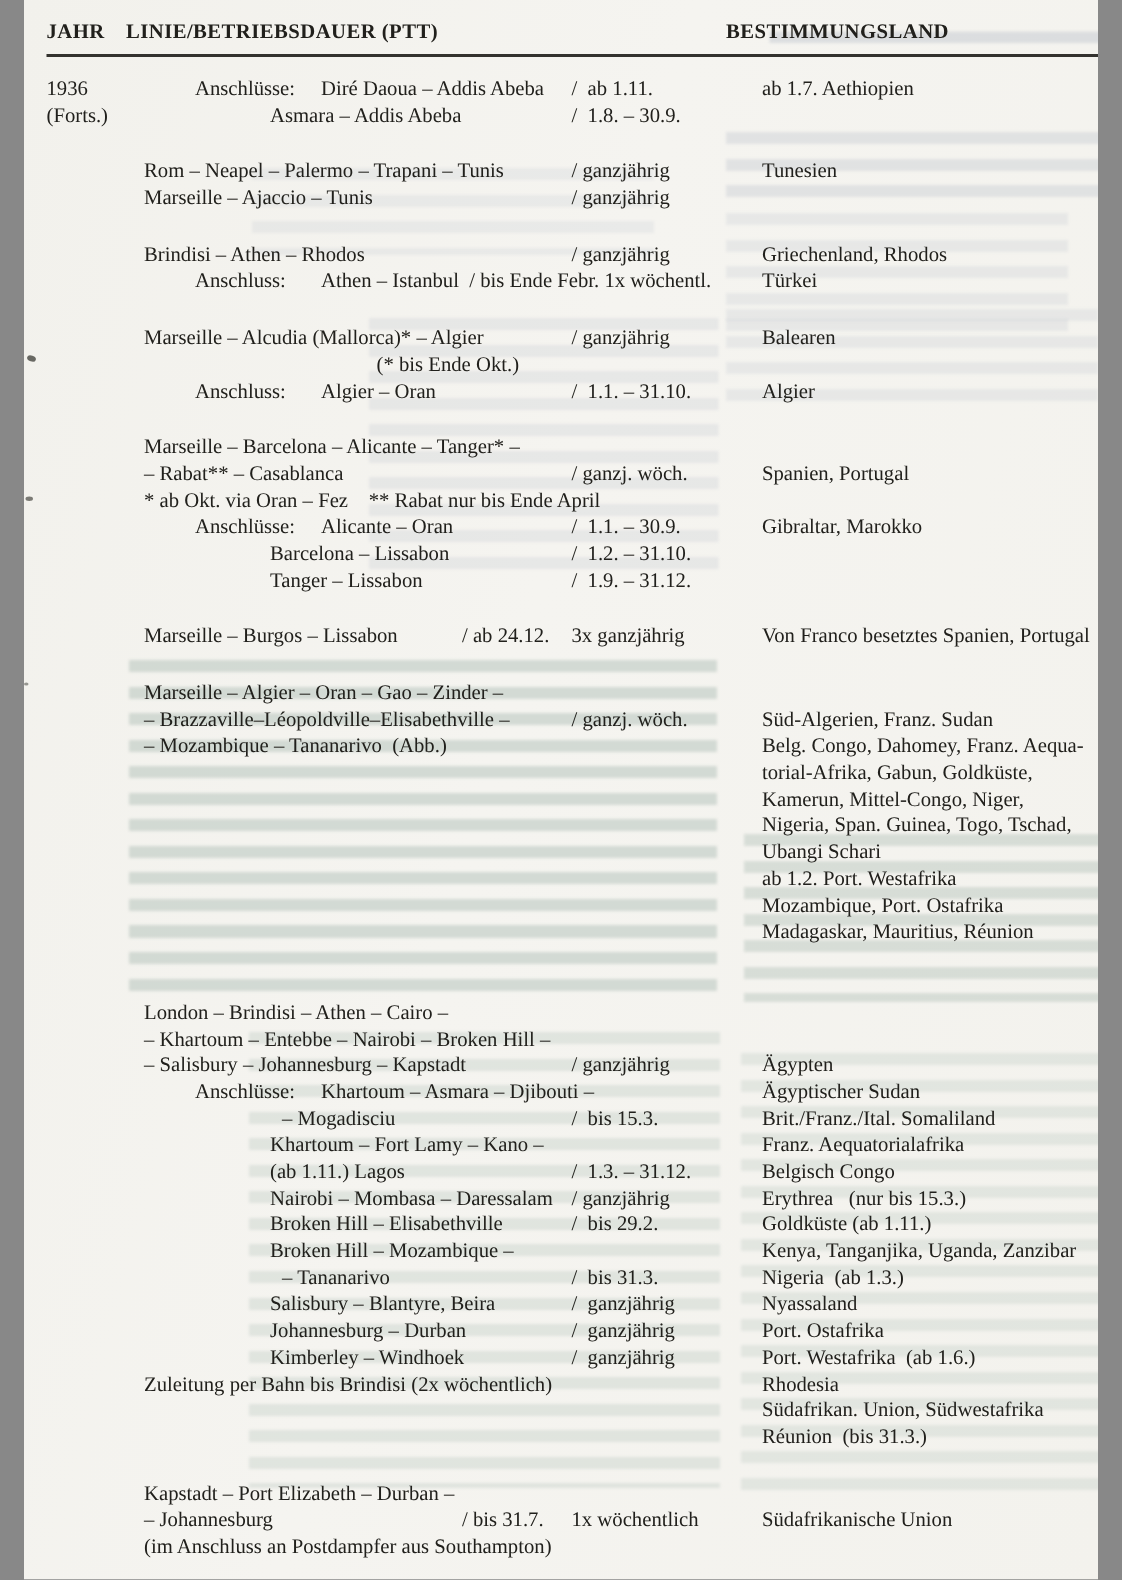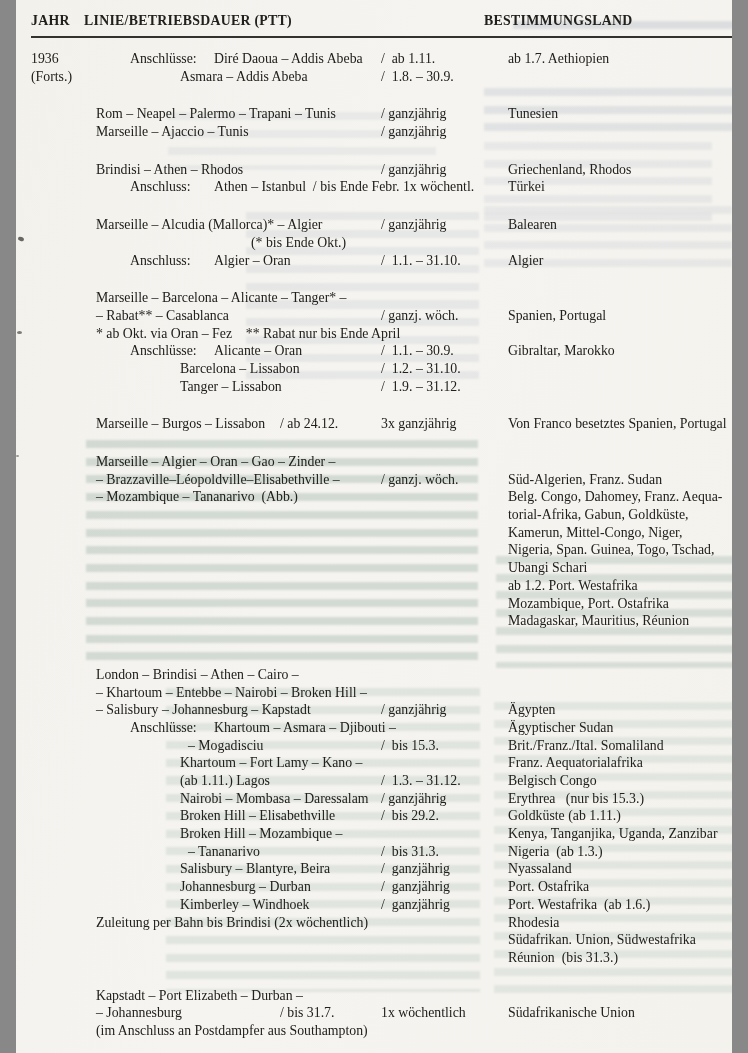--- a/index.html
+++ b/index.html
@@ -23,21 +23,21 @@
   .blocks > .block:nth-child(8) { margin-top:16px; }
 
   .block { display:grid; grid-template-columns:53px 400px 1fr; align-items:start;gap:12px; }
   .col { min-width:0; }
   .line { height:17.7px; line-height:17.7px; white-space:pre; position:relative; }
   .jahr .line { white-space:pre; }
   .linie .line .label { display:inline-block; width:84px;margin-left:34px; }
   .line.sub  { padding-left:84px; }
   .line.sub2 { padding-left:92px; }
   .line.note { padding-left:155px; }
-  .linie .line .mid { position:absolute; left:184px; top:0; }
+  .linie .line .mid { position:absolute; left:212px; top:0; }
   .linie .line .dur { position:absolute; left:285px; top:0;text-align:center; }
   .dest .line { overflow:visible; }
 
   
   .st { position:absolute; pointer-events:none; filter:blur(1.2px); }
   .st.green { background:repeating-linear-gradient(180deg, rgba(100,135,122,0.55) 0px, rgba(100,135,122,0.55) 8px, rgba(0,0,0,0) 8px, rgba(0,0,0,0) 17.7px); }
   .st.blue  { background:repeating-linear-gradient(180deg, rgba(115,130,158,0.50) 0px, rgba(115,130,158,0.50) 8px, rgba(0,0,0,0) 8px, rgba(0,0,0,0) 17.7px); }
   .st1  { left:497px; top:21px;  width:243px; height:14px; opacity:.38; }
   .st2  { left:468px; top:88px;  width:258px; height:52px; opacity:.30; }
   .st3  { left:468px; top:142px; width:228px; height:84px; opacity:.20; }

